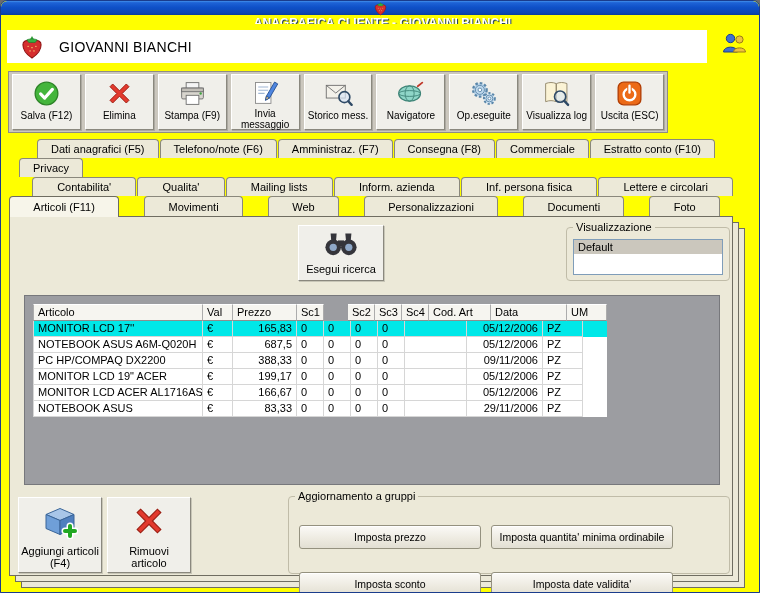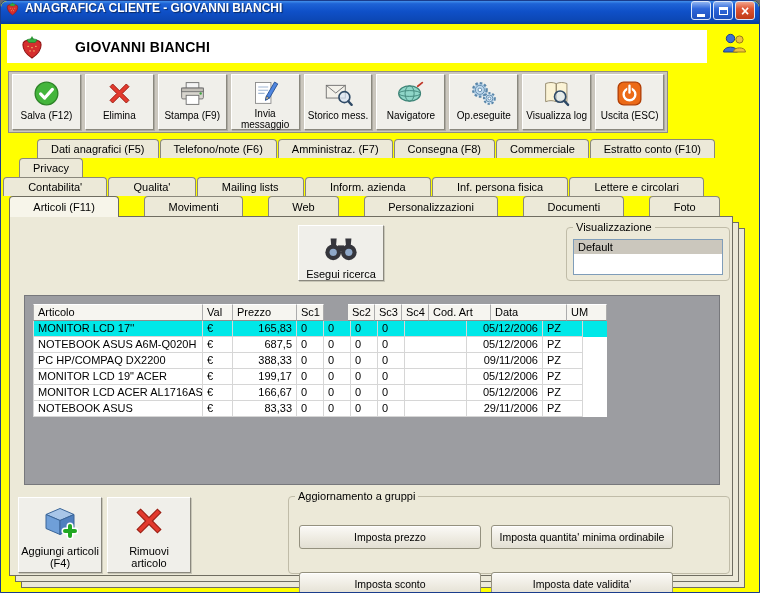--- a/index.html
+++ b/index.html
@@ -1,59 +1,59 @@
 <!DOCTYPE html>
 <html><head>
 <meta charset="utf-8">
 <style>
   * { margin:0; padding:0; box-sizing:border-box; }
   body { background:#6B6B6B; font-family:"Liberation Sans", sans-serif; }
   .window { position:relative; width:760px; height:593px; background:#FFFF00;
             border:1px solid #1A3C8C; border-radius:7px 7px 0 0; overflow:hidden; }
 
   
-  .titlebar { position:absolute; top:0; left:0; right:0; height:23px;
+  .titlebar { position:absolute; top:0; left:0; right:0; height:14px;
     background:linear-gradient(180deg,#4390EC 0%,#1E63D6 12%,#0F50C8 45%,#0C47B4 85%,#0A3C99 100%);
-    display:flex; padding:0 4px; border-radius:6px 6px 0 0; }
+    display:flex; align-items:center; padding:0 4px; border-radius:6px 6px 0 0;flex-direction:column; }
   .titlebar-icon svg { width:15px; height:15px; display:block; }
   .titlebar-title { color:#FFF; font-weight:bold; font-size:12px; margin-left:5px;
     text-shadow:1px 1px 1px #0A2B66; flex:1; white-space:nowrap; }
   .win-controls { display:flex; gap:2px; }
   .win-btn { width:20px; height:19px; border-radius:3px; border:1px solid #DCE6F8;
     display:flex; align-items:center; justify-content:center; color:#FFF; }
   .win-btn.min,.win-btn.max { background:linear-gradient(180deg,#8FB4F2,#2F67DA 40%,#1E50BD); }
   .win-btn.close { background:linear-gradient(180deg,#F2A48C,#DD5434 40%,#C03A18);
     font-weight:bold; font-size:14px; line-height:1; }
   .glyph-min { width:8px; height:3px; background:#FFF; margin-top:9px; }
   .glyph-max { width:9px; height:8px; border:1px solid #FFF; border-top-width:3px; }
 
   
   .header-band { position:absolute; top:23px; left:0; right:0; height:44px; background:#FFFF00; }
   .client-banner { position:absolute; left:6px; top:6px; width:700px; height:33px; background:#FFFFFF;
     display:flex; align-items:center; padding-left:12px; gap:14px; }
   .banner-icon svg { width:26px; height:26px; display:block; }
-  .client-name { font-size:14px; font-weight:bold; letter-spacing:.3px;margin-left:16px; }
+  .client-name { font-size:14px; font-weight:normal; letter-spacing:.3px; }
   .users-corner { position:absolute; right:12px; top:8px; }
   .users-corner svg { width:26px; height:22px; display:block; }
 
   
   .toolbar { position:absolute; left:7px; top:70px; width:660px; height:62px;
     background:#CBC7BE; border:1px solid #8F8C83; display:flex; gap:4px; padding:2px 3px; }
   .tb-btn { width:76px; height:100%; background:#F0EFEA; border:1px solid;
     border-color:#FFFFFF #8A887E #8A887E #FFFFFF; box-shadow:1px 1px 0 rgba(0,0,0,.15);
     display:flex; flex-direction:column; align-items:center; padding-top:3px; }
   .tb-icon { height:31px; display:flex; align-items:center; }
   .tb-icon svg { width:29px; height:29px; }
   .tb-label { font-size:10px; text-align:center; line-height:11px; margin-top:1px; }
 
   
   .tab-row { position:absolute; display:flex; align-items:flex-start; }
   .row-1 { left:36px; top:138px; width:664px; }
   .row-2 { left:18px; top:157px; }
-  .row-3 { left:2px; top:176px; width:702px; }
+  .row-3 { left:31px; top:176px; width:702px; }
   .row-4 { left:8px;  top:195px; width:712px;gap:24px; }
   .stretch .tab { flex:1 1 auto; }
   .tab { height:19px; padding:0 13px; background:#ECE9D8; border:1px solid #8A887C; border-bottom:none;
     border-radius:4px 4px 0 0; font-size:11px; display:flex; align-items:center; justify-content:center;
     margin-right:1px; white-space:nowrap; cursor:default; }
   .row-4 .tab { height:20px; }
   .tab.active { background:#F7F5EA; height:21px; position:relative; z-index:10; border-color:#6E6C60; }
 
   
   .stack-layer { position:absolute; background:#ECE9D8; border:1px solid #6F6D61; }
@@ -65,21 +65,21 @@
   fieldset { border:1px solid #C0BCA8; border-radius:4px; position:relative; }
   legend { font-size:11px; margin-left:6px; padding:0 3px; color:#000; }
 
   .search-group { position:absolute; left:8px; top:8px; width:272px; height:48px; }
   .search-input { position:absolute; left:8px; top:9px; width:250px; height:20px;
     border:1px solid #7F9DB9; background:#FFF; font-size:12px; padding:0 3px;
     font-family:"Liberation Sans", sans-serif; }
 
   .exec-search { position:absolute; left:288px; top:8px; width:86px; height:56px; background:#F0EFEA;
     border:1px solid; border-color:#FFF #8A887E #8A887E #FFF; box-shadow:1px 1px 0 rgba(0,0,0,.15);
-    display:flex; flex-direction:column; align-items:center; padding-top:16px;justify-content:flex-end; }
+    display:flex; flex-direction:column; align-items:center; padding-top:4px; }
   .exec-icon svg { width:36px; height:26px; }
   .exec-label { font-size:11px; margin-top:3px; }
 
   .viz-group { position:absolute; left:556px; top:4px; width:164px; height:60px; }
   .viz-list { position:absolute; left:6px; top:6px; width:150px; height:36px; background:#FFF;
     border:1px solid #7F9DB9; overflow:hidden; }
   .viz-item { font-size:11px; padding:1px 4px; }
   .viz-item.selected { background:#CBC7BD; }
 
   .grid-area { position:absolute; left:14px; top:78px; width:696px; height:190px;

